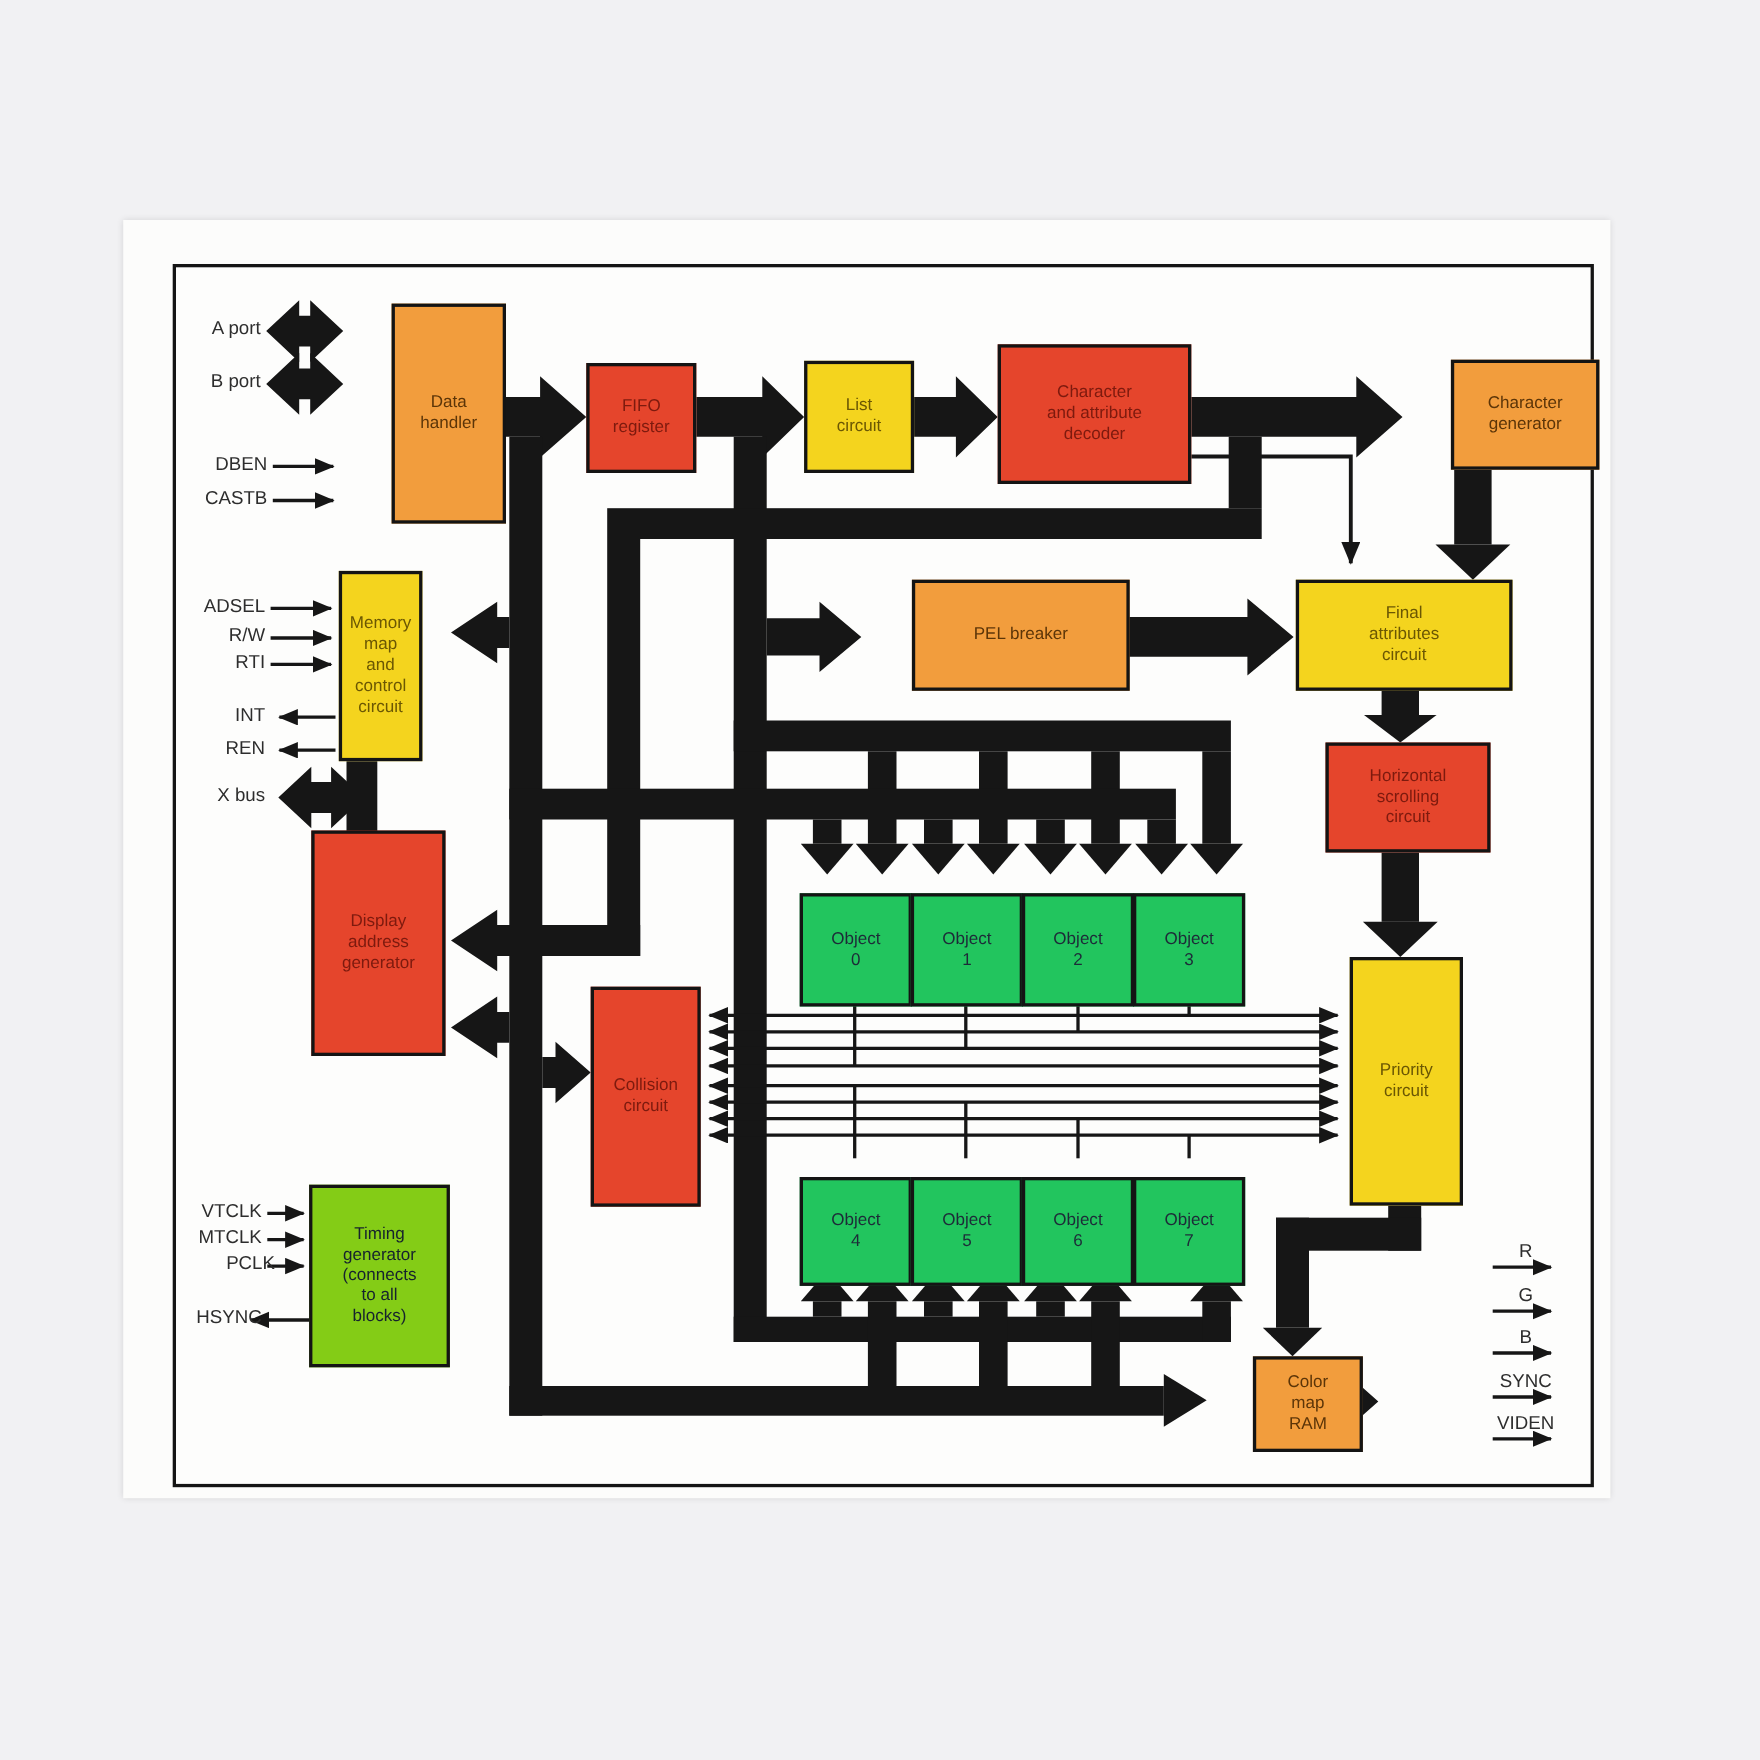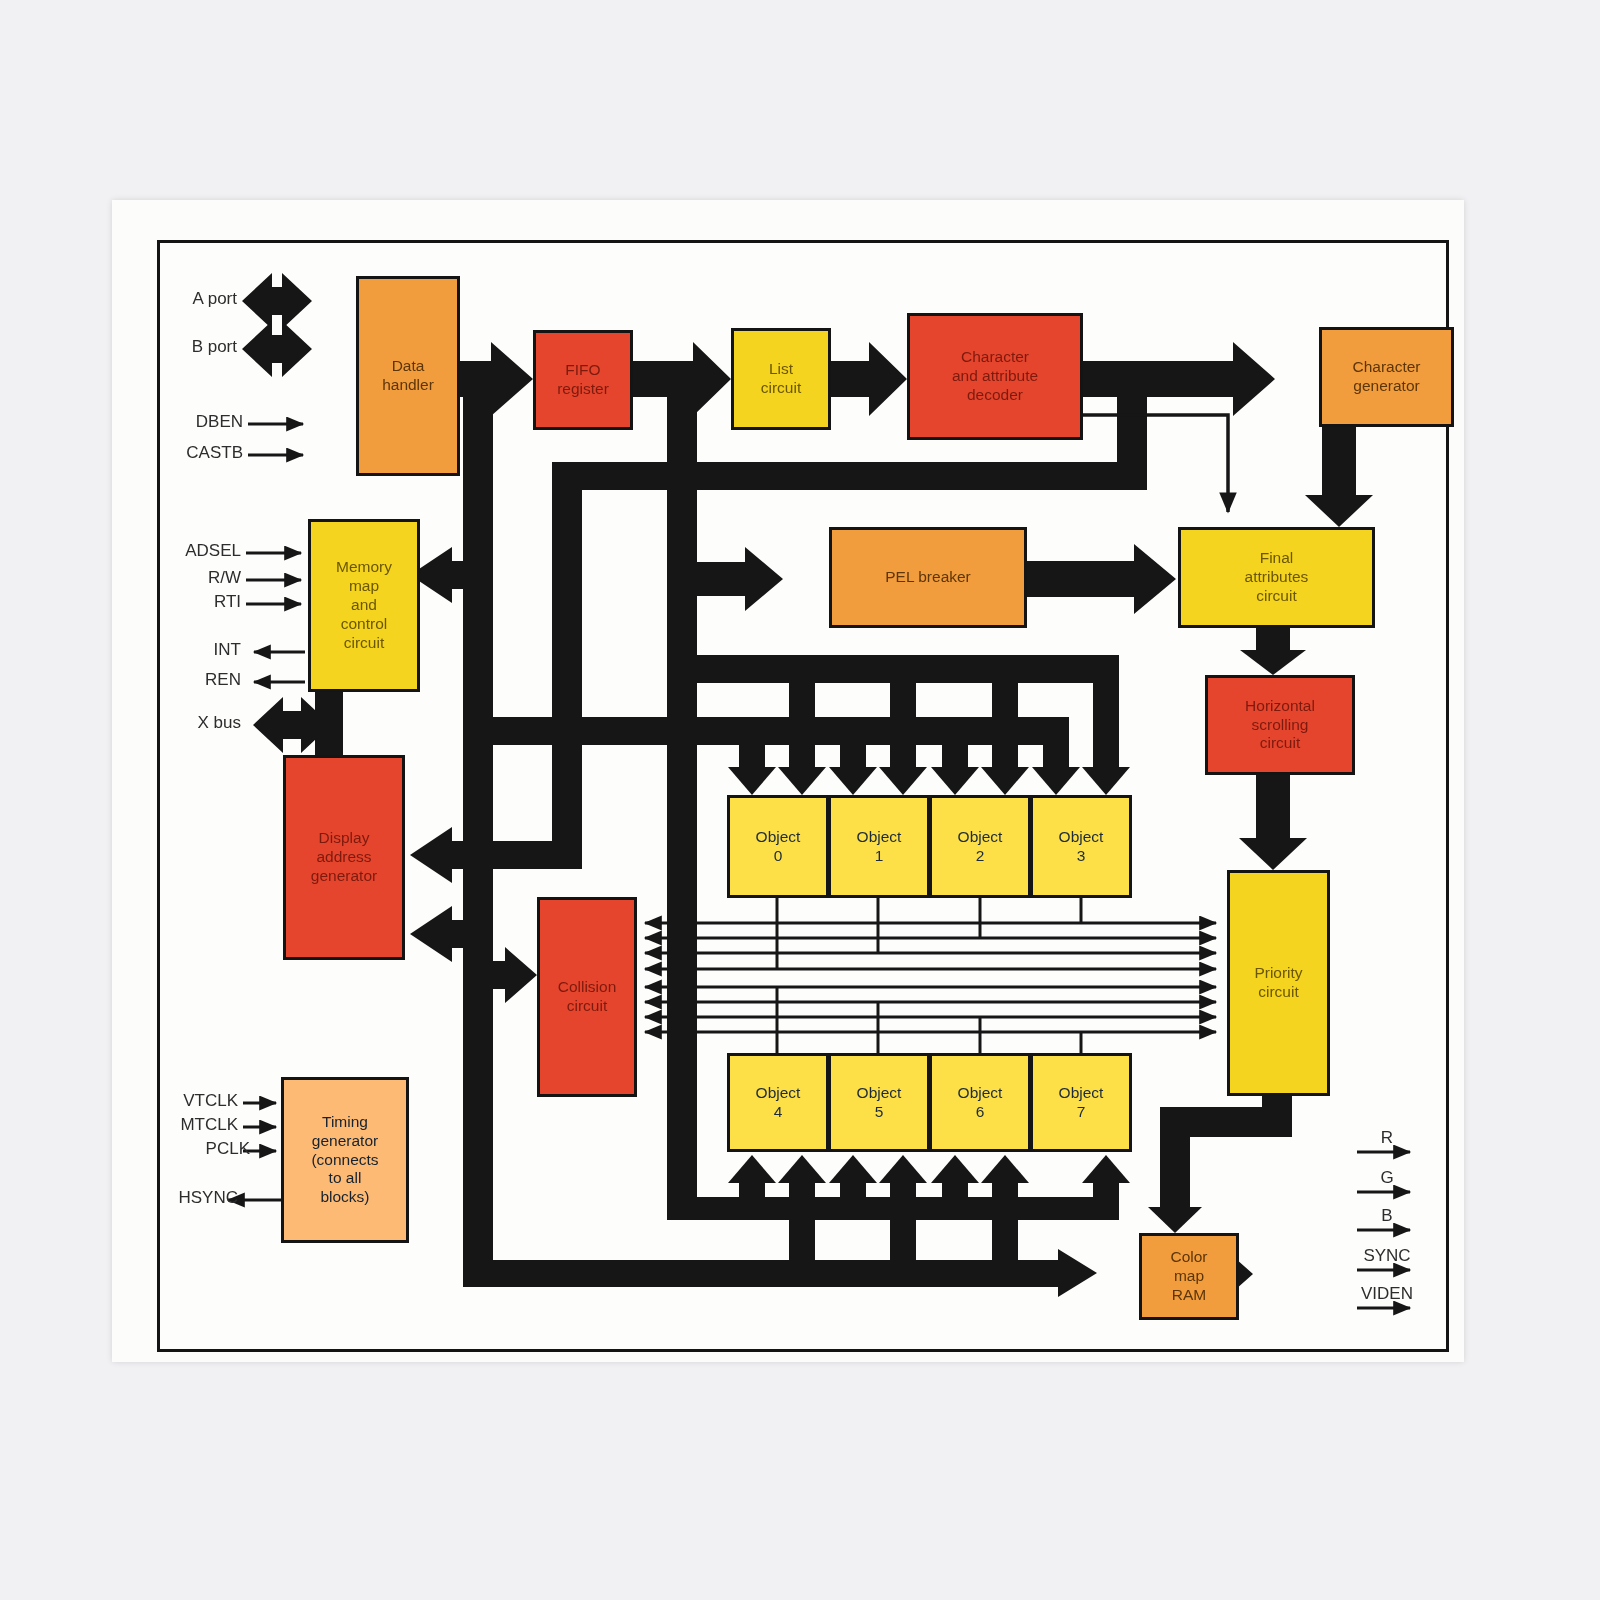--- a/index.html
+++ b/index.html
@@ -8,22 +8,22 @@
   #page{position:absolute;left:112px;top:200px;width:1352px;height:1162px;background:#fcfcfb;
         box-shadow:0 0 6px rgba(0,0,0,0.12);}
   #frame{position:absolute;left:157px;top:240px;width:1292px;height:1112px;border:3px solid #141414;
          box-sizing:border-box;background:#fdfdfc;}
   svg{position:absolute;left:0;top:0;}
   .blk{position:absolute;display:flex;align-items:center;justify-content:center;text-align:center;
        border:3px solid #141414;box-sizing:border-box;white-space:pre-line;font-size:15.5px;line-height:1.22;}
   .orange{background:#F29D3D;color:#5C3508;margin-left:44px;}
   .red{background:#E5452C;color:#7D1A0E;}
   .yellow{background:#F4D41E;color:#6B5703;}
-  .slate{background:#fde047;color:#1D2B38;}
-  .slate2{background:#fdba74;color:#16222E;}
+  .slate{background:#22c55e;color:#1D2B38;margin-top:17px;}
+  .slate2{background:#84cc16;color:#16222E;}
   .portlab{position:absolute;font-size:17px;color:#2d2d2d;white-space:nowrap;}
   .pr{width:110px;text-align:right;}
   .pc{width:70px;text-align:center;}
 </style>
 </head>
 <body>
 
 <div id="stage">
   <div id="page"></div>
   <div id="frame"></div>
@@ -171,21 +171,21 @@
 handler</div>
   <div class="blk red" style="left:533px;top:330px;width:100px;height:100px">FIFO
 register</div>
   <div class="blk yellow" style="left:731px;top:328px;width:100px;height:102px">List
 circuit</div>
   <div class="blk red" style="left:907px;top:313px;width:176px;height:127px">Character
 and attribute
 decoder</div>
   <div class="blk orange" style="left:1275px;top:327px;width:135px;height:100px">Character
 generator</div>
-  <div class="blk yellow" style="left:308px;top:519px;width:112px;height:173px">Memory
+  <div class="blk yellow" style="left:308px;top:519px;width:76px;height:173px">Memory
 map
 and
 control
 circuit</div>
   <div class="blk orange" style="left:785px;top:527px;width:198px;height:101px">PEL breaker</div>
   <div class="blk yellow" style="left:1178px;top:527px;width:197px;height:101px">Final
 attributes
 circuit</div>
   <div class="blk red" style="left:1205px;top:675px;width:150px;height:100px">Horizontal
 scrolling

